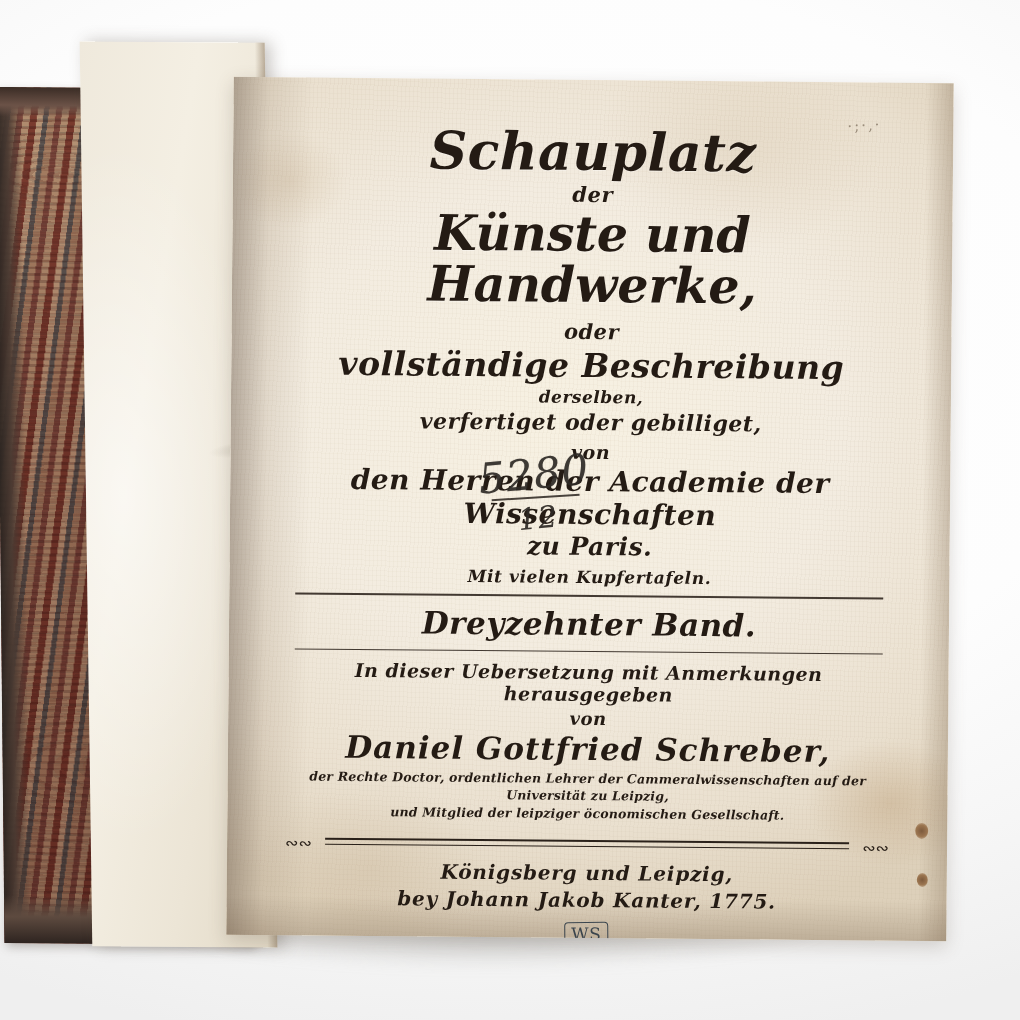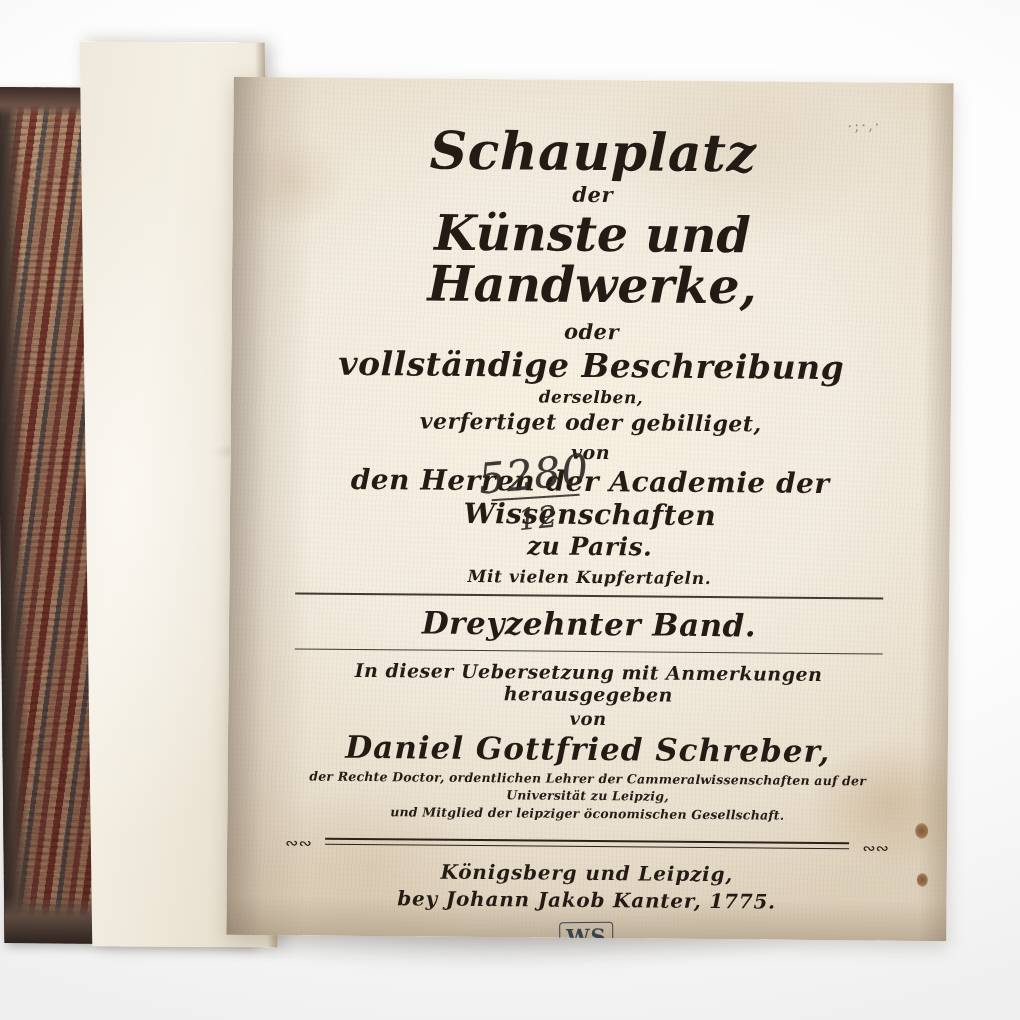--- a/index.html
+++ b/index.html
@@ -352,22 +352,22 @@
     font-size: 20px;
     margin: 3px 0 6px;
     font-style: italic;
     letter-spacing: 0.8px;
   }
 
   .ws-stamp {
     display: inline-block;
     margin-top: 4px;
     font-family: "DejaVu Serif", serif;
-    font-weight: bold;
-    font-size: 21px;
+    font-weight: normal;
+    font-size: 17px;
     color: #22313f;
     border: 1.6px solid #22313f;
     border-radius: 4px;
     padding: 1px 6px 2px;
     letter-spacing: 0.5px;
     transform: rotate(-1deg);
     opacity: 0.85;
   }
 
   

